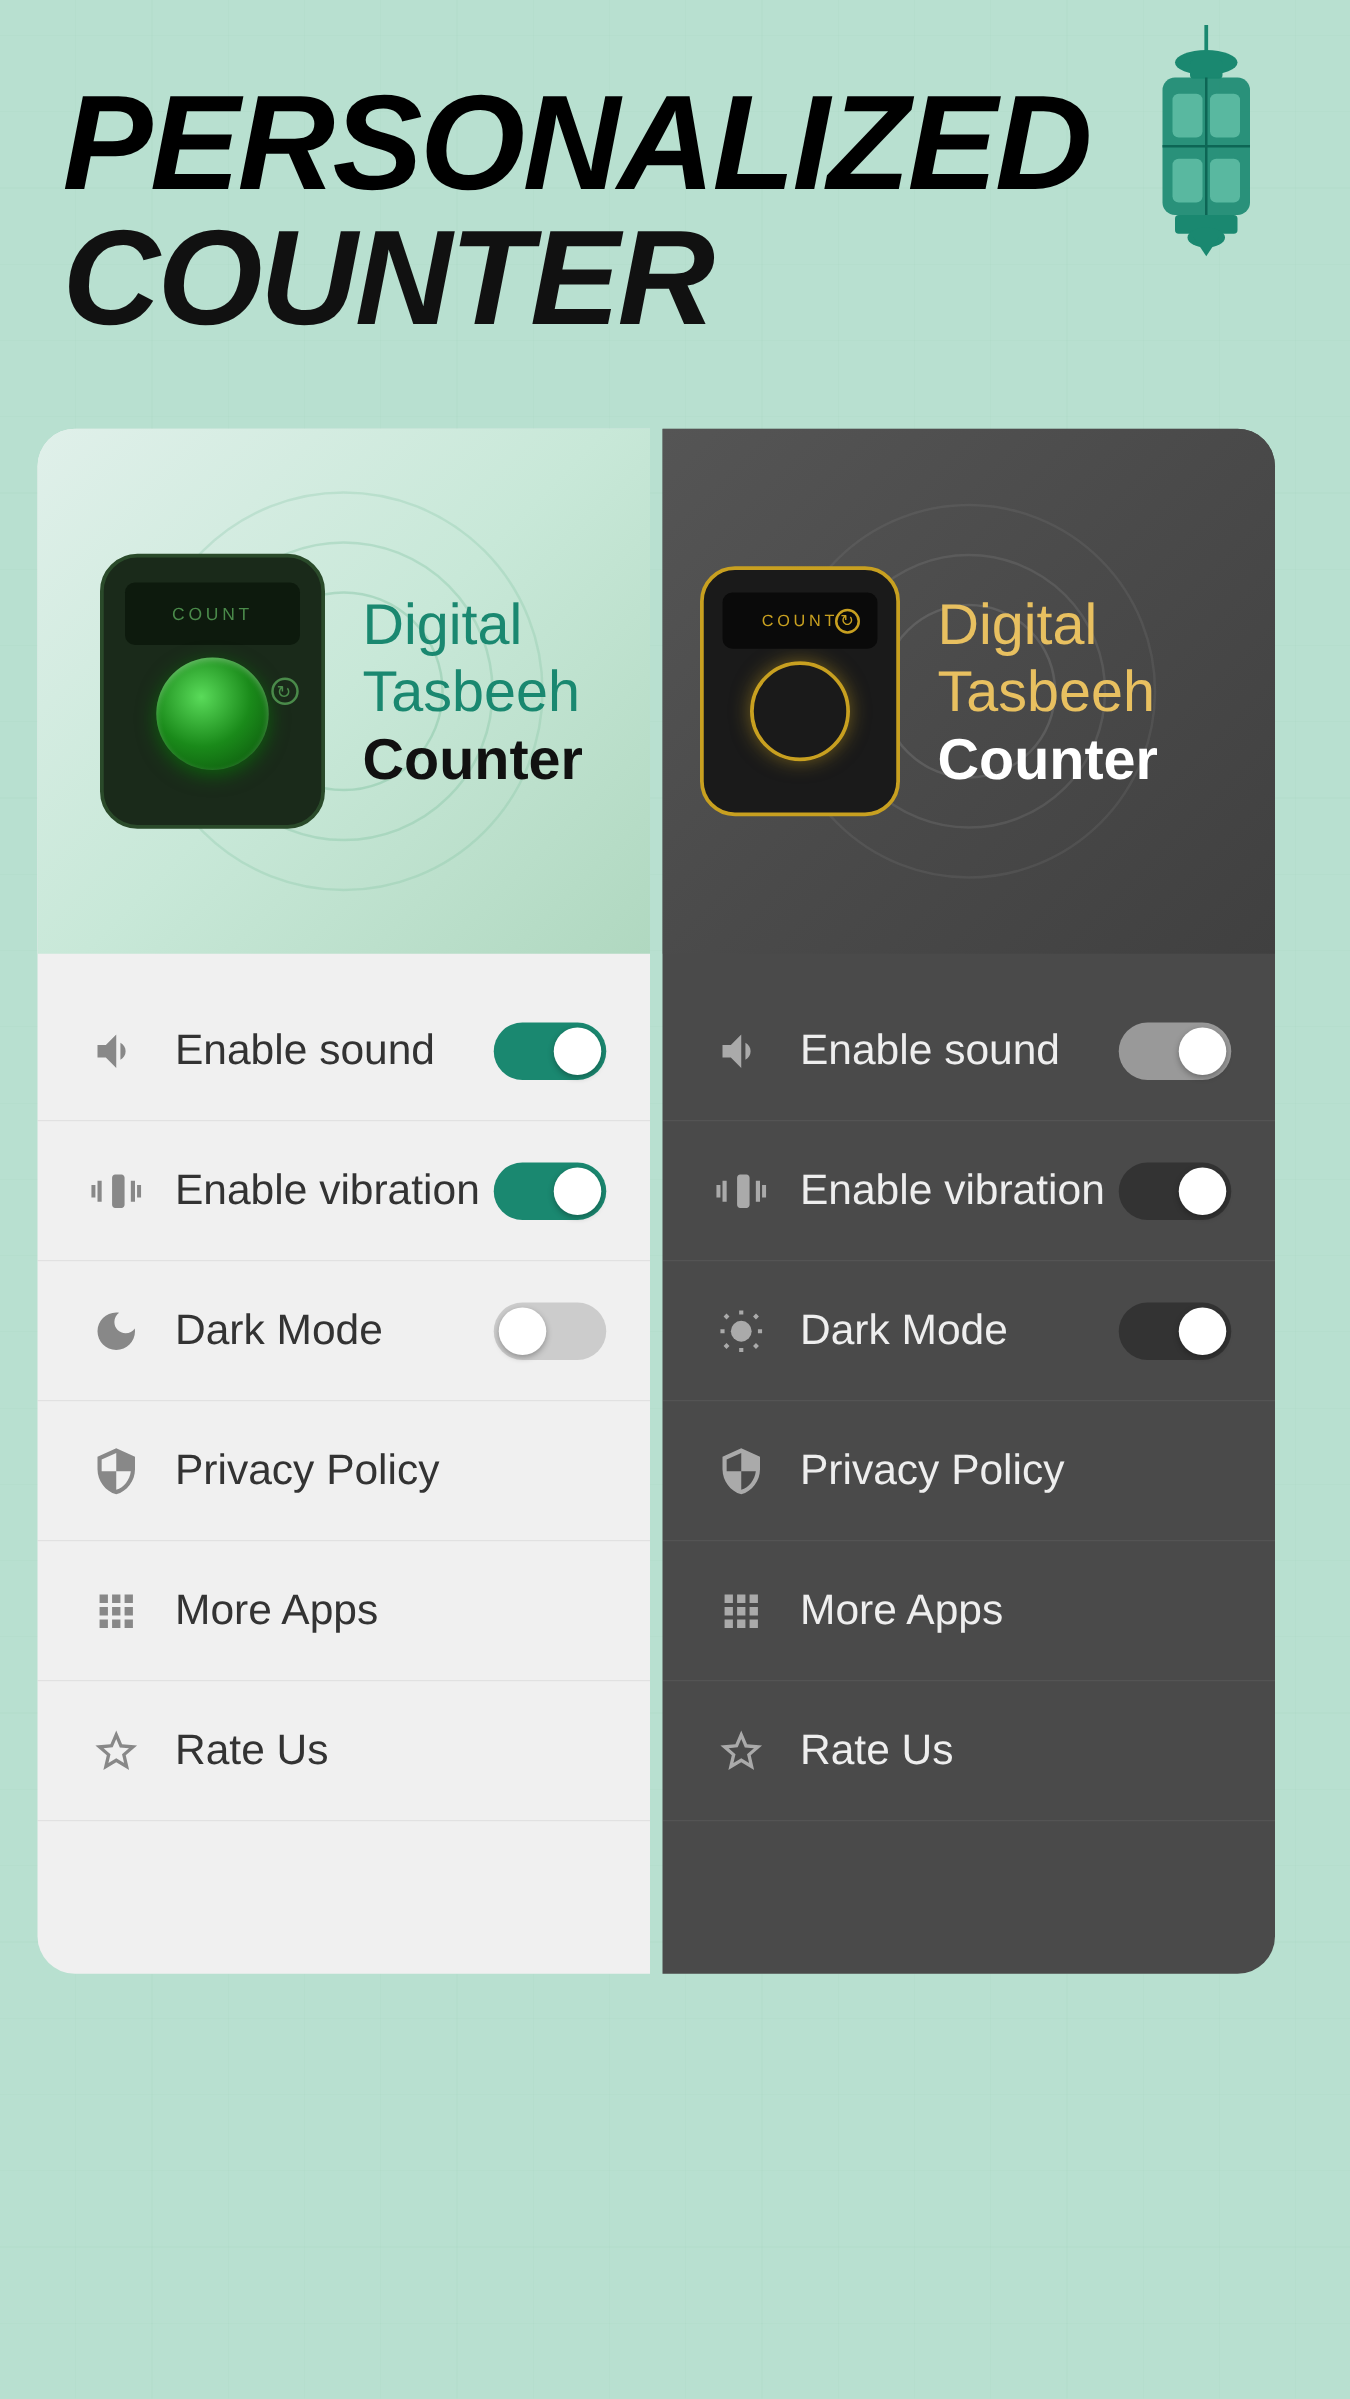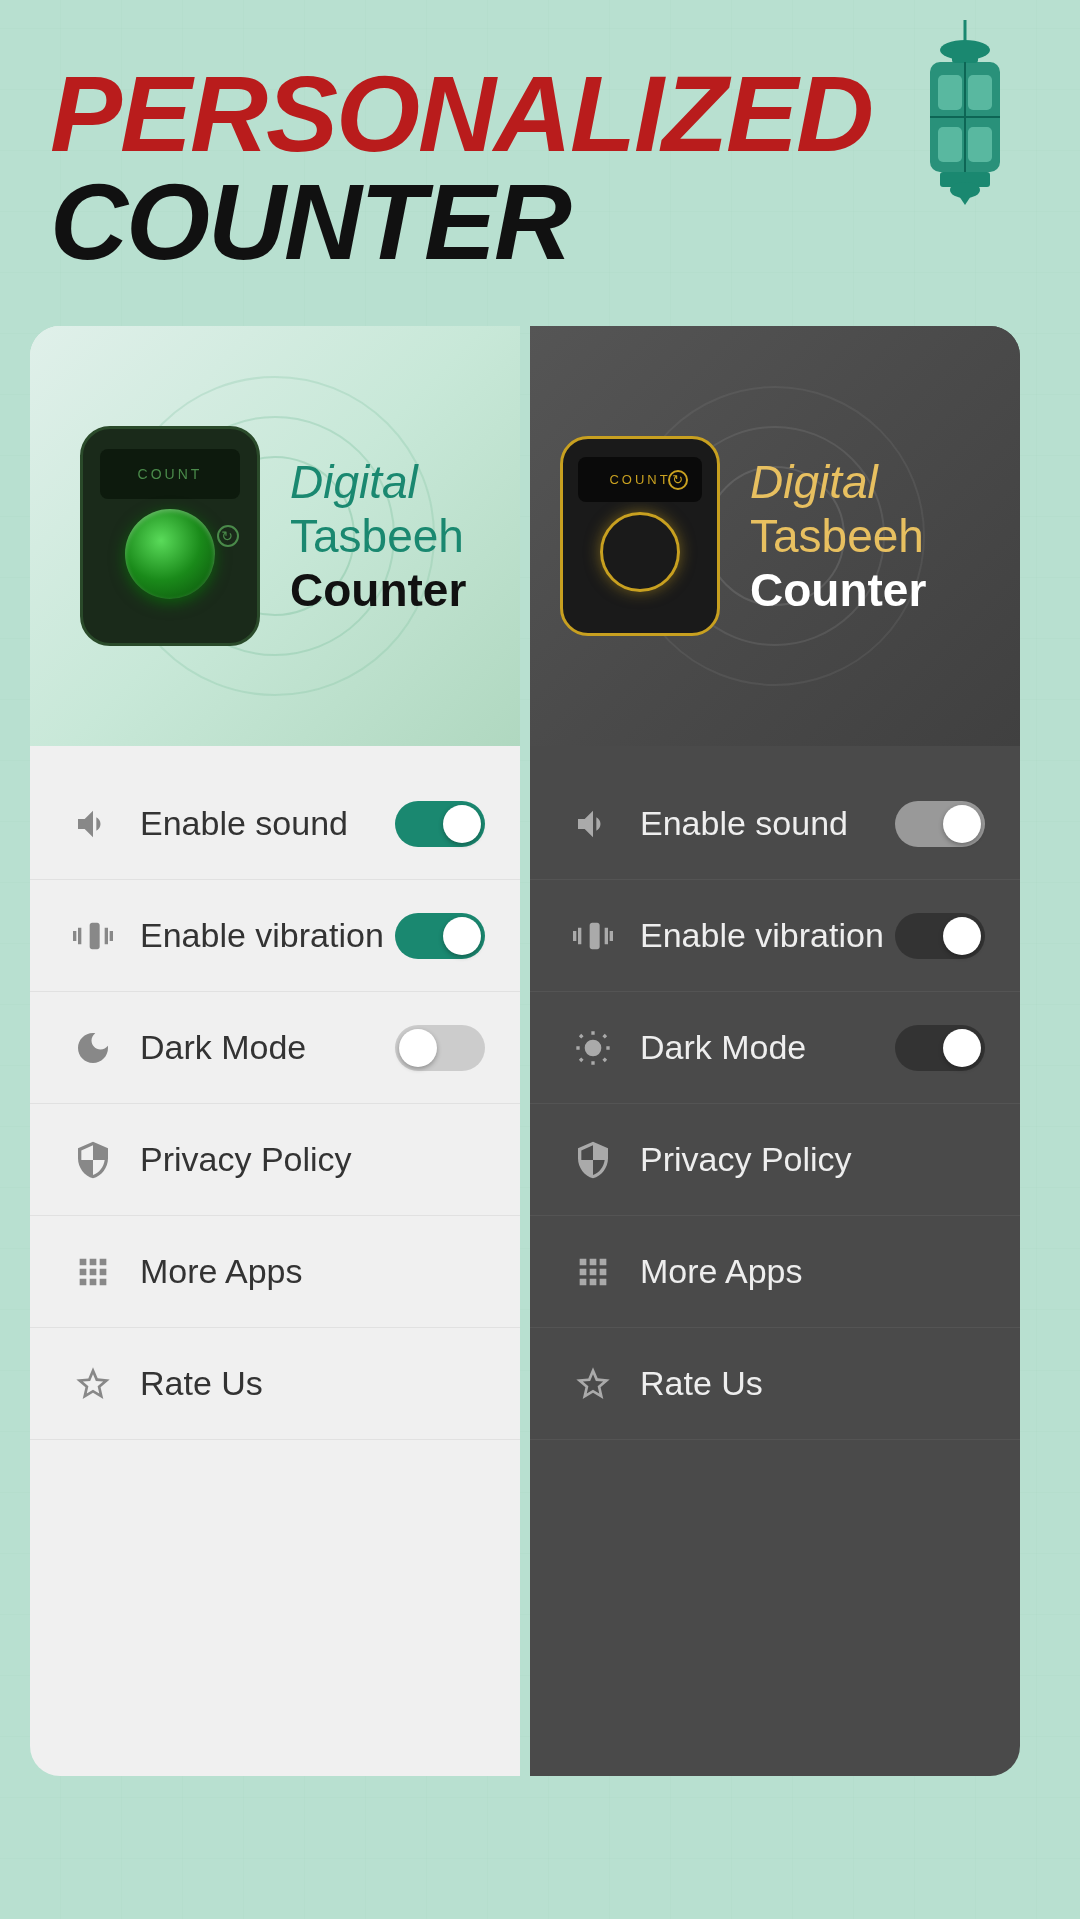--- a/index.html
+++ b/index.html
@@ -45,21 +45,21 @@
     .header {
       position: relative;
       z-index: 10;
       padding: 60px 50px 30px 50px;
       text-align: left;
     }
 
     .header-line1 {
       font-size: 108px;
       font-weight: 900;
-      color: #b91c1c;
+      color: #000000;
       letter-spacing: -2px;
       line-height: 1;
       font-style: italic;
     }
 
     .header-line2 {
       font-size: 108px;
       font-weight: 900;
       color: #111;
       letter-spacing: -2px;
@@ -74,22 +74,22 @@
       right: 50px;
       width: 130px;
       z-index: 10;
     }
 
     
     .main-content {
       position: relative;
       z-index: 10;
       display: flex;
-      margin-top: 20px;
-      height: 1450px;
+      margin-top: 37px;
+      height: 1236px;
     }
 
     
     .panel-light {
       width: 490px;
       background: #f0f0f0;
       border-radius: 30px 0 0 30px;
       margin-left: 30px;
       overflow: hidden;
       position: relative;
@@ -180,21 +180,20 @@
     
     .app-title {
       margin-left: 30px;
       z-index: 2;
     }
 
     .app-title-line1 {
       font-size: 46px;
       font-weight: 400;
       color: #1a8870;
-      font-style: italic;
     }
 
     .app-title-line2 {
       font-size: 46px;
       font-weight: 400;
       color: #1a8870;
     }
 
     .app-title-line3 {
       font-size: 46px;

